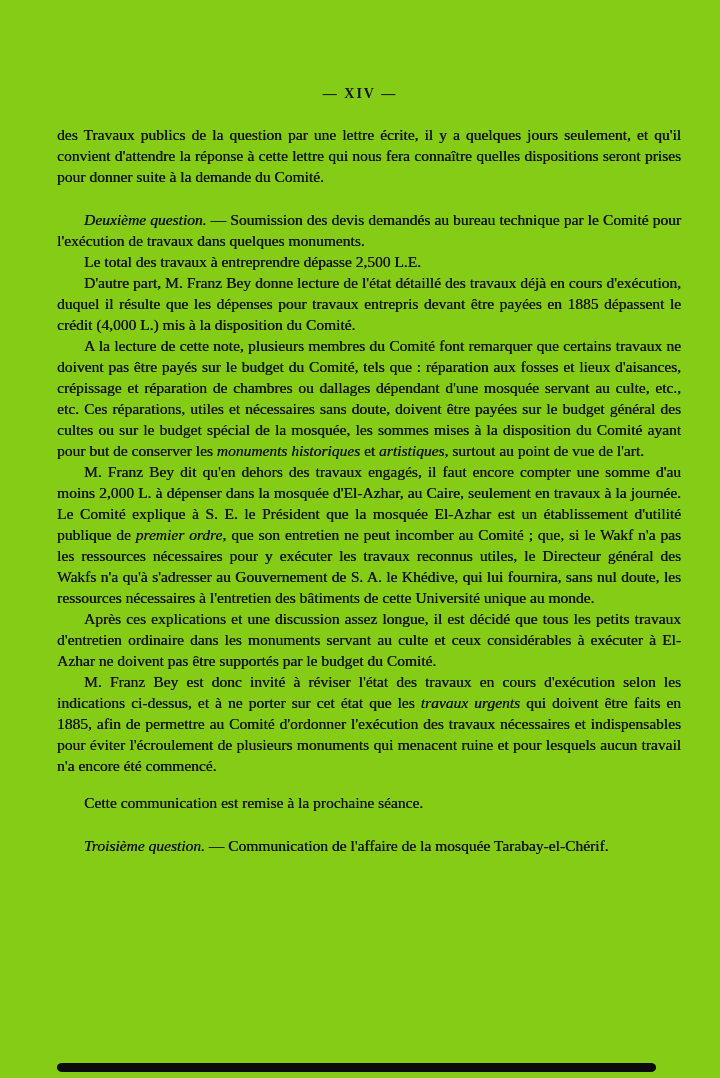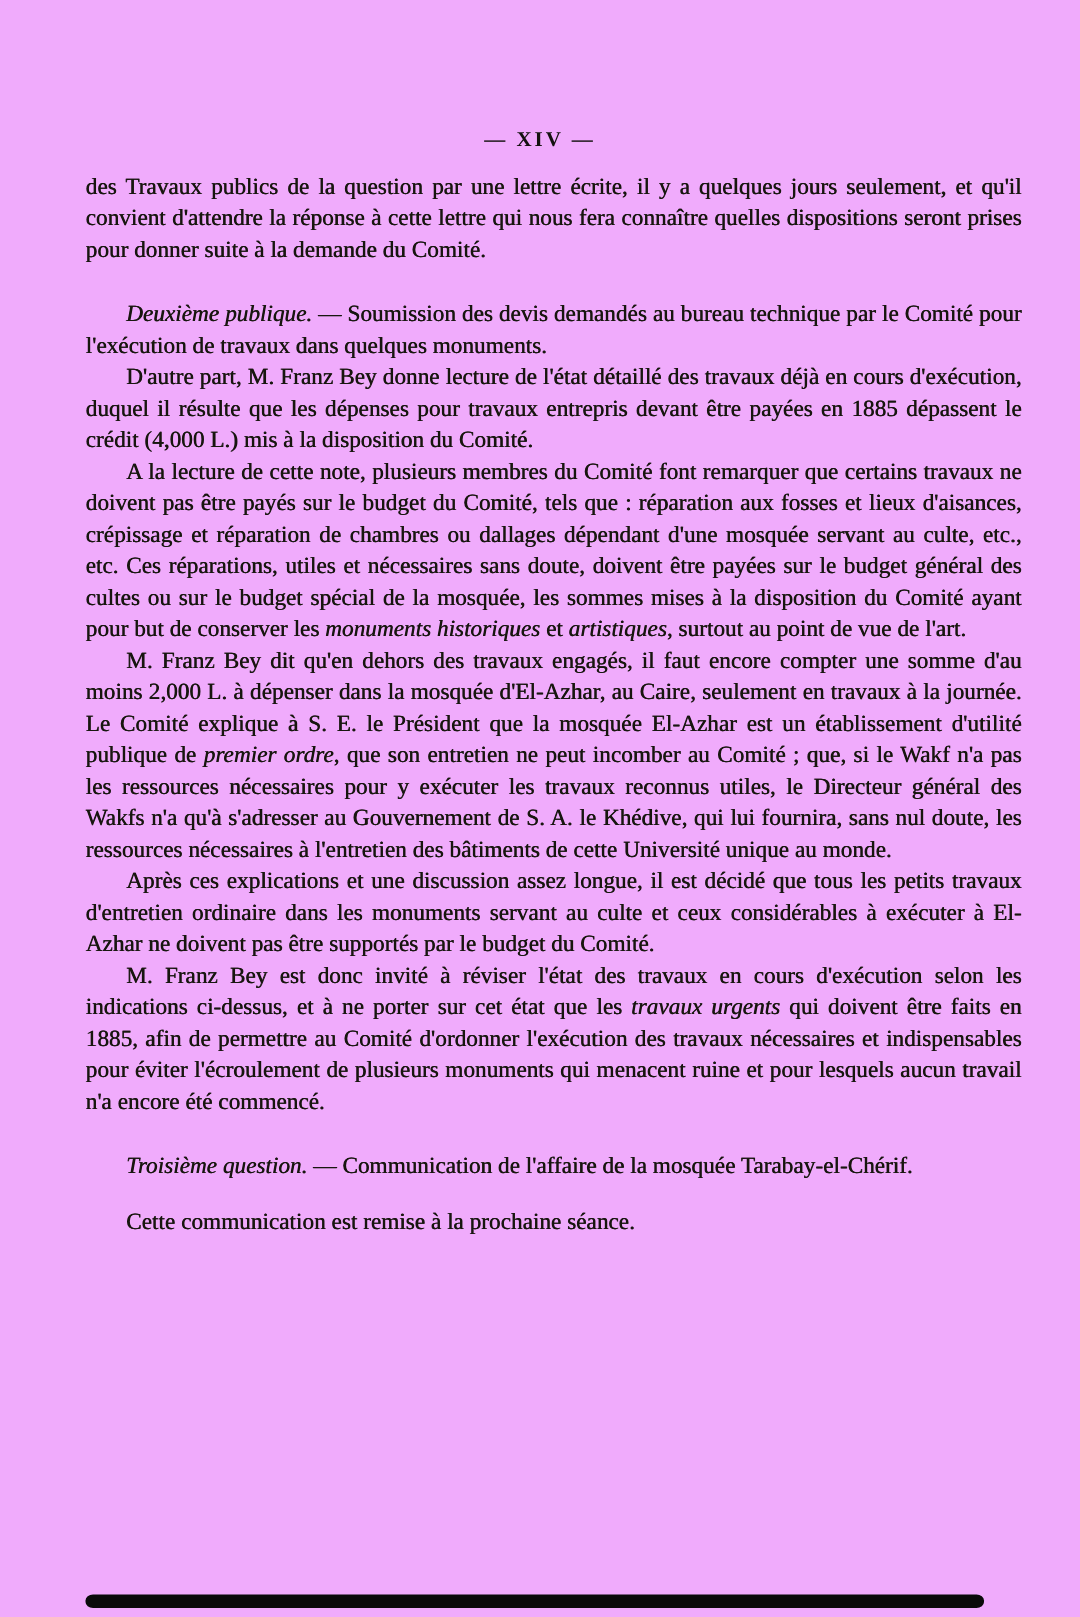--- a/index.html
+++ b/index.html
@@ -4,36 +4,36 @@
 <style>
   html, body { margin: 0; padding: 0; }
   body {
     width: 720px; height: 1078px;
     background: #ffffff;
     font-family: "Liberation Serif", serif;
   }
   .page {
     position: relative;
     width: 720px; height: 1078px;
-    background: #f0abfc;
+    background: #84cc16;
     overflow: hidden;
     color: #1a1814;
   }
   .page-number {
     position: absolute;
     top: 86px; left: 0; right: 0;
     text-align: center;
     font-size: 14px;
     font-weight: bold;
     letter-spacing: 2px;
     color: #14120f;
   }
   .body-text {
     position: absolute;
-    left: 57px; top: 114px;
+    left: 57px; top: 124px;
     width: 624px;
     font-size: 15.5px;
     line-height: 21px;
     text-align: justify;
     color: #18160f;
     
     text-shadow: 0.35px 0 0 currentColor;
   }
   .body-text p { margin: 0; }
   .body-text p.indent { text-indent: 27px; }
@@ -50,24 +50,25 @@
   }
 </style>
 </head>
 <body>
 
 <div class="page">
   <div class="page-number">— XIV —</div>
 
   <div class="body-text">
       <p class=""><span>des Travaux publics de la question par une lettre écrite, il y a quelques jours seulement, et qu'il convient d'attendre la réponse à cette lettre qui nous fera connaître quelles dispositions seront prises pour donner suite à la demande du Comité.</span></p>
-      <p class="indent gap-xl"><span class="it">Deuxième publique.</span><span> — Soumission des devis demandés au bureau technique par le Comité pour l'exécution de travaux dans quelques monuments.</span></p>
+      <p class="indent gap-xl"><span class="it">Deuxième question.</span><span> — Soumission des devis demandés au bureau technique par le Comité pour l'exécution de travaux dans quelques monuments.</span></p>
+      <p class="indent"><span>Le total des travaux à entreprendre dépasse 2,500 L.E.</span></p>
       <p class="indent"><span>D'autre part, M. Franz Bey donne lecture de l'état détaillé des travaux déjà en cours d'exécution, duquel il résulte que les dépenses pour travaux entrepris devant être payées en 1885 dépassent le crédit (4,000 L.) mis à la disposition du Comité.</span></p>
       <p class="indent"><span>A la lecture de cette note, plusieurs membres du Comité font remarquer que certains travaux ne doivent pas être payés sur le budget du Comité, tels que : réparation aux fosses et lieux d'aisances, crépissage et réparation de chambres ou dallages dépendant d'une mosquée servant au culte, etc., etc. Ces réparations, utiles et nécessaires sans doute, doivent être payées sur le budget général des cultes ou sur le budget spécial de la mosquée, les sommes mises à la disposition du Comité ayant pour but de conserver les </span><span class="it">monuments historiques</span><span> et </span><span class="it">artistiques</span><span>, surtout au point de vue de l'art.</span></p>
       <p class="indent"><span>M. Franz Bey dit qu'en dehors des travaux engagés, il faut encore compter une somme d'au moins 2,000 L. à dépenser dans la mosquée d'El-Azhar, au Caire, seulement en travaux à la journée. Le Comité explique à S. E. le Président que la mosquée El-Azhar est un établissement d'utilité publique de </span><span class="it">premier ordre</span><span>, que son entretien ne peut incomber au Comité ; que, si le Wakf n'a pas les ressources nécessaires pour y exécuter les travaux reconnus utiles, le Directeur général des Wakfs n'a qu'à s'adresser au Gouvernement de S. A. le Khédive, qui lui fournira, sans nul doute, les ressources nécessaires à l'entretien des bâtiments de cette Université unique au monde.</span></p>
       <p class="indent"><span>Après ces explications et une discussion assez longue, il est décidé que tous les petits travaux d'entretien ordinaire dans les monuments servant au culte et ceux considérables à exécuter à El-Azhar ne doivent pas être supportés par le budget du Comité.</span></p>
       <p class="indent"><span>M. Franz Bey est donc invité à réviser l'état des travaux en cours d'exécution selon les indications ci-dessus, et à ne porter sur cet état que les </span><span class="it">travaux urgents</span><span> qui doivent être faits en 1885, afin de permettre au Comité d'ordonner l'exécution des travaux nécessaires et indispensables pour éviter l'écroulement de plusieurs monuments qui menacent ruine et pour lesquels aucun travail n'a encore été commencé.</span></p>
+      <p class="indent gap-lg"><span>Cette communication est remise à la prochaine séance.</span></p>
       <p class="indent gap-xl"><span class="it">Troisième question.</span><span> — Communication de l'affaire de la mosquée Tarabay-el-Chérif.</span></p>
-      <p class="indent gap-lg"><span>Cette communication est remise à la prochaine séance.</span></p>
     </div>
 
   <div class="scan-bar"></div>
 </div>
 
 </body></html>

